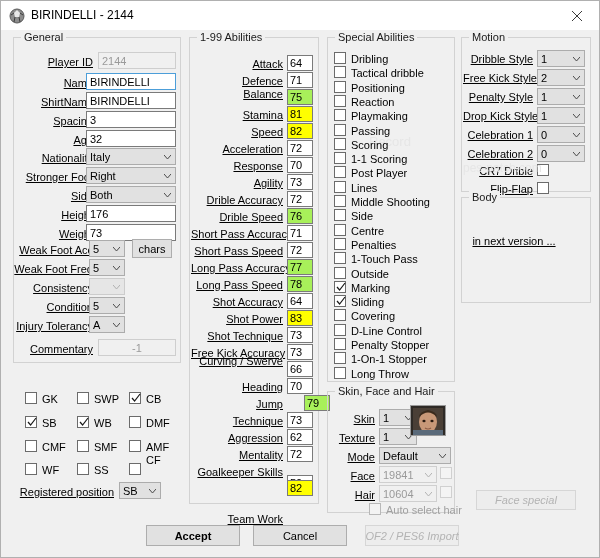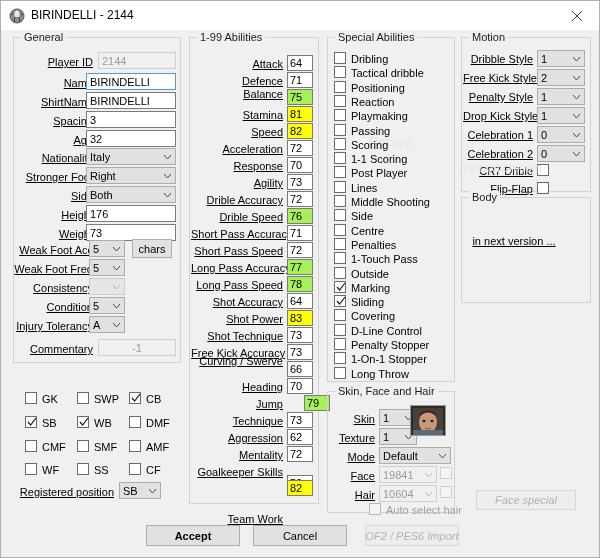--- a/index.html
+++ b/index.html
@@ -354,21 +354,21 @@
       <div class="cbxlbl" style="left: 41px; top: 440px;">CMF</div>
       <div class="cbx" style="left: 76px; top: 439px;"></div>
       <div class="cbxlbl" style="left: 93px; top: 440px;">SMF</div>
       <div class="cbx" style="left: 128px; top: 439px;"></div>
       <div class="cbxlbl" style="left: 145px; top: 440px;">AMF</div>
       <div class="cbx" style="left: 24px; top: 462px;"></div>
       <div class="cbxlbl" style="left: 41px; top: 463px;">WF</div>
       <div class="cbx" style="left: 76px; top: 462px;"></div>
       <div class="cbxlbl" style="left: 93px; top: 463px;">SS</div>
       <div class="cbx" style="left: 128px; top: 462px;"></div>
-      <div class="cbxlbl" style="left: 145px; top: 463px;">CF</div>
+      <div class="cbxlbl" style="left: 145px; top: 453px;">CF</div>
     </div>
 
   <div class="lbl" style="left:18px; top:485px; width:95px; text-align:right;">Registered position</div>
   <div class="combo" style="left:118px; top:481px; width:42px; height:17px;">
     <span>SB</span>
     <span class="arw">
         <svg width="7" height="4" viewBox="0 0 7 4">
           <path d="M0 0 L3.5 4 L7 0" stroke="#4a4a4a" stroke-width="1" fill="none"></path>
         </svg>
       </span>

